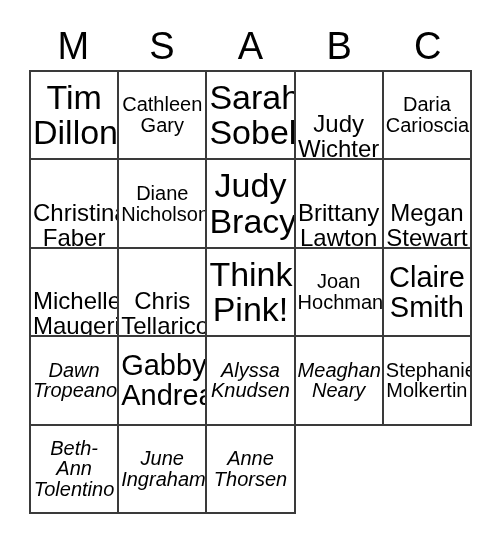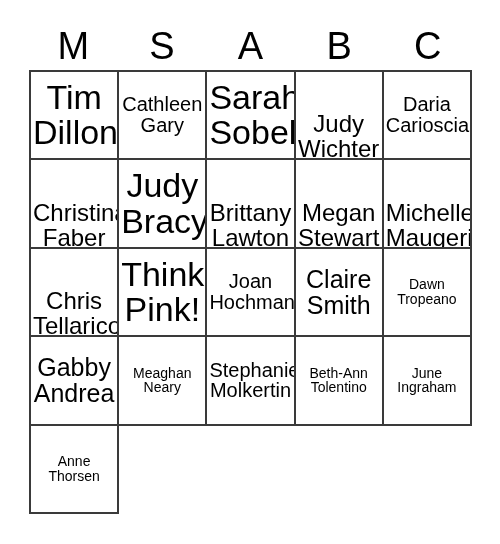--- a/index.html
+++ b/index.html
@@ -66,23 +66,23 @@
   }
   .cell-text {
     display: block;
     width: 100%;
     line-height: 1.04;
     word-break: normal;
     hyphens: none;
   }
   
   .fs-xl  { font-size: 34px; }
-  .fs-lg  { font-size: 25px; }
+  .fs-lg  { font-size: 29px; }
   .fs-md  { font-size: 24px; margin-top: 44px; }
-  .fs-sm  { font-size: 14px; }
+  .fs-sm  { font-size: 20px; font-style: italic; }
   .fs-xs  { font-size: 20px; }
 </style>
 </head>
 <body>
 
 <div id="card">
 
   <div id="header-row">
     <div class="header-cell">M</div>
     <div class="header-cell">S</div>
@@ -106,20 +106,23 @@
         <span class="cell-text fs-md">Judy Wichter</span>
       </div>
     <div class="cell">
         <span class="cell-text fs-xs">Daria Carioscia</span>
       </div>
 
     <div class="cell">
         <span class="cell-text fs-md">Christina Faber</span>
       </div>
     <div class="cell">
+        <span class="cell-text fs-xs">Diane Nicholson</span>
+      </div>
+    <div class="cell">
         <span class="cell-text fs-xl">Judy Bracy</span>
       </div>
     <div class="cell">
         <span class="cell-text fs-md">Brittany Lawton</span>
       </div>
     <div class="cell">
         <span class="cell-text fs-md">Megan Stewart</span>
       </div>
 
     <div class="cell">
@@ -138,20 +141,23 @@
         <span class="cell-text fs-lg">Claire Smith</span>
       </div>
 
     <div class="cell">
         <span class="cell-text fs-sm">Dawn Tropeano</span>
       </div>
     <div class="cell">
         <span class="cell-text fs-lg">Gabby Andrea</span>
       </div>
     <div class="cell">
+        <span class="cell-text fs-sm">Alyssa Knudsen</span>
+      </div>
+    <div class="cell">
         <span class="cell-text fs-sm">Meaghan Neary</span>
       </div>
     <div class="cell">
         <span class="cell-text fs-xs">Stephanie Molkertin</span>
       </div>
 
     <div class="cell">
         <span class="cell-text fs-sm">Beth-Ann Tolentino</span>
       </div>
     <div class="cell">

